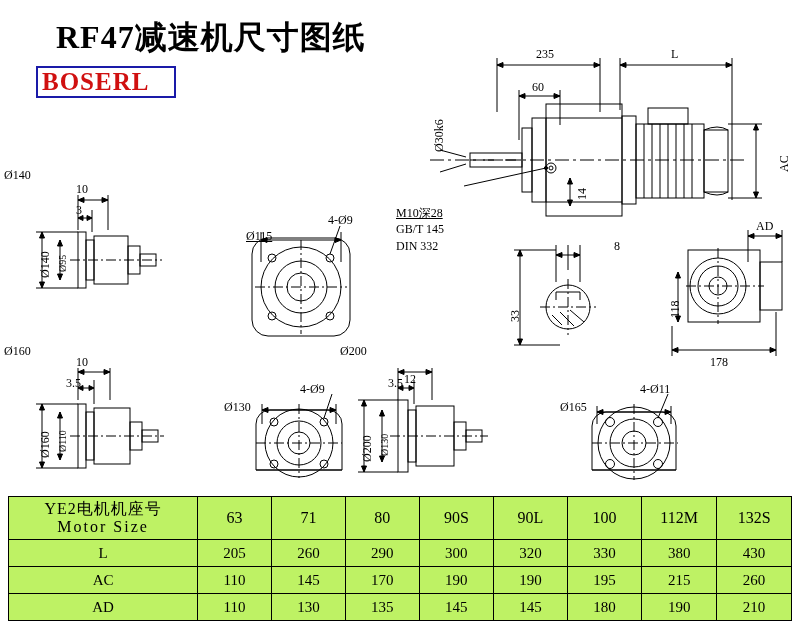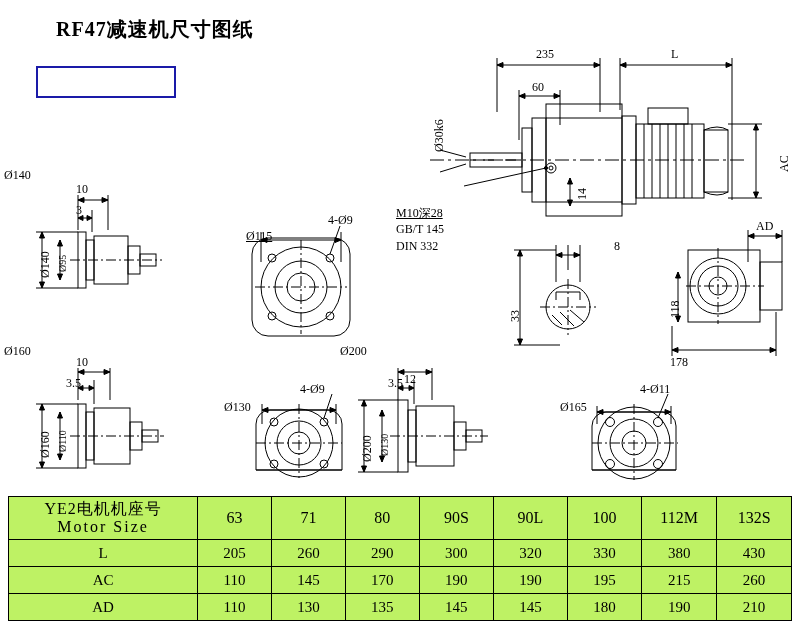--- a/index.html
+++ b/index.html
@@ -15,21 +15,21 @@
     font-family: "Liberation Serif", serif;
     color: #000000;
     overflow: hidden;
   }
   .title {
     position: absolute;
     left: 56px;
     top: 16px;
     font-family: "Liberation Serif", serif;
     font-weight: bold;
-    font-size: 20px;
+    font-size: 32px;
     letter-spacing: 1px;
     white-space: nowrap;
   }
   .logo-box {
     position: absolute;
     left: 36px;
     top: 66px;
     width: 140px;
     height: 32px;
     border: 2px solid #1a1aa8;
@@ -101,20 +101,21 @@
   .spec-table tr.header td { height: 42px; font-size: 16px; }
   .spec-table td.val { width: 73px; }
 </style>
 </head>
 <body>
 
 <div id="page">
 
   <div class="title">RF47减速机尺寸图纸</div>
   <div class="logo-box"></div>
+  <div class="logo-text">BOSERL</div>
 
   <svg class="draw" viewBox="0 0 800 641">
     <g stroke="#000" fill="none" stroke-width="1">
 
       <line x1="497" y1="65" x2="600" y2="65"></line>
       <path d="M497 65 l6 -2.5 v5 z" fill="#000"></path>
       <path d="M600 65 l-6 -2.5 v5 z" fill="#000"></path>
       <line x1="497" y1="58" x2="497" y2="112"></line>
       <line x1="600" y1="58" x2="600" y2="112"></line>
 
@@ -363,21 +364,21 @@
   <div class="lbl vert" style="left:432px; top:152px;">Ø30k6</div>
   <div class="lbl vert" style="left:575px; top:200px;">14</div>
   <div class="lbl" style="left:396px; top:205px;text-decoration:underline;">M10深28</div>
   <div class="lbl" style="left:396px; top:222px;">GB/T 145</div>
   <div class="lbl" style="left:396px; top:239px;text-align:center;">DIN 332</div>
   <div class="lbl vert" style="left:777px; top:172px;">AC</div>
   <div class="lbl" style="left:756px; top:219px;">AD</div>
   <div class="lbl" style="left:614px; top:239px;">8</div>
   <div class="lbl vert" style="left:508px; top:322px;">33</div>
   <div class="lbl vert" style="left:668px; top:318px;">118</div>
-  <div class="lbl" style="left:670px; top:355px;">178</div>
+  <div class="lbl" style="left:710px; top:355px;">178</div>
 
   <div class="lbl" style="left:4px; top:168px;">Ø140</div>
   <div class="lbl" style="left:76px; top:182px;">10</div>
   <div class="lbl" style="left:76px; top:203px;">3</div>
   <div class="lbl vert" style="left:38px; top:278px;">Ø140</div>
   <div class="lbl vert sm" style="left:57px; top:272px;">Ø95</div>
   <div class="lbl" style="left:328px; top:213px;">4-Ø9</div>
   <div class="lbl" style="left:246px; top:229px;text-decoration:underline;">Ø115</div>
 
   <div class="lbl" style="left:4px; top:344px;">Ø160</div>

